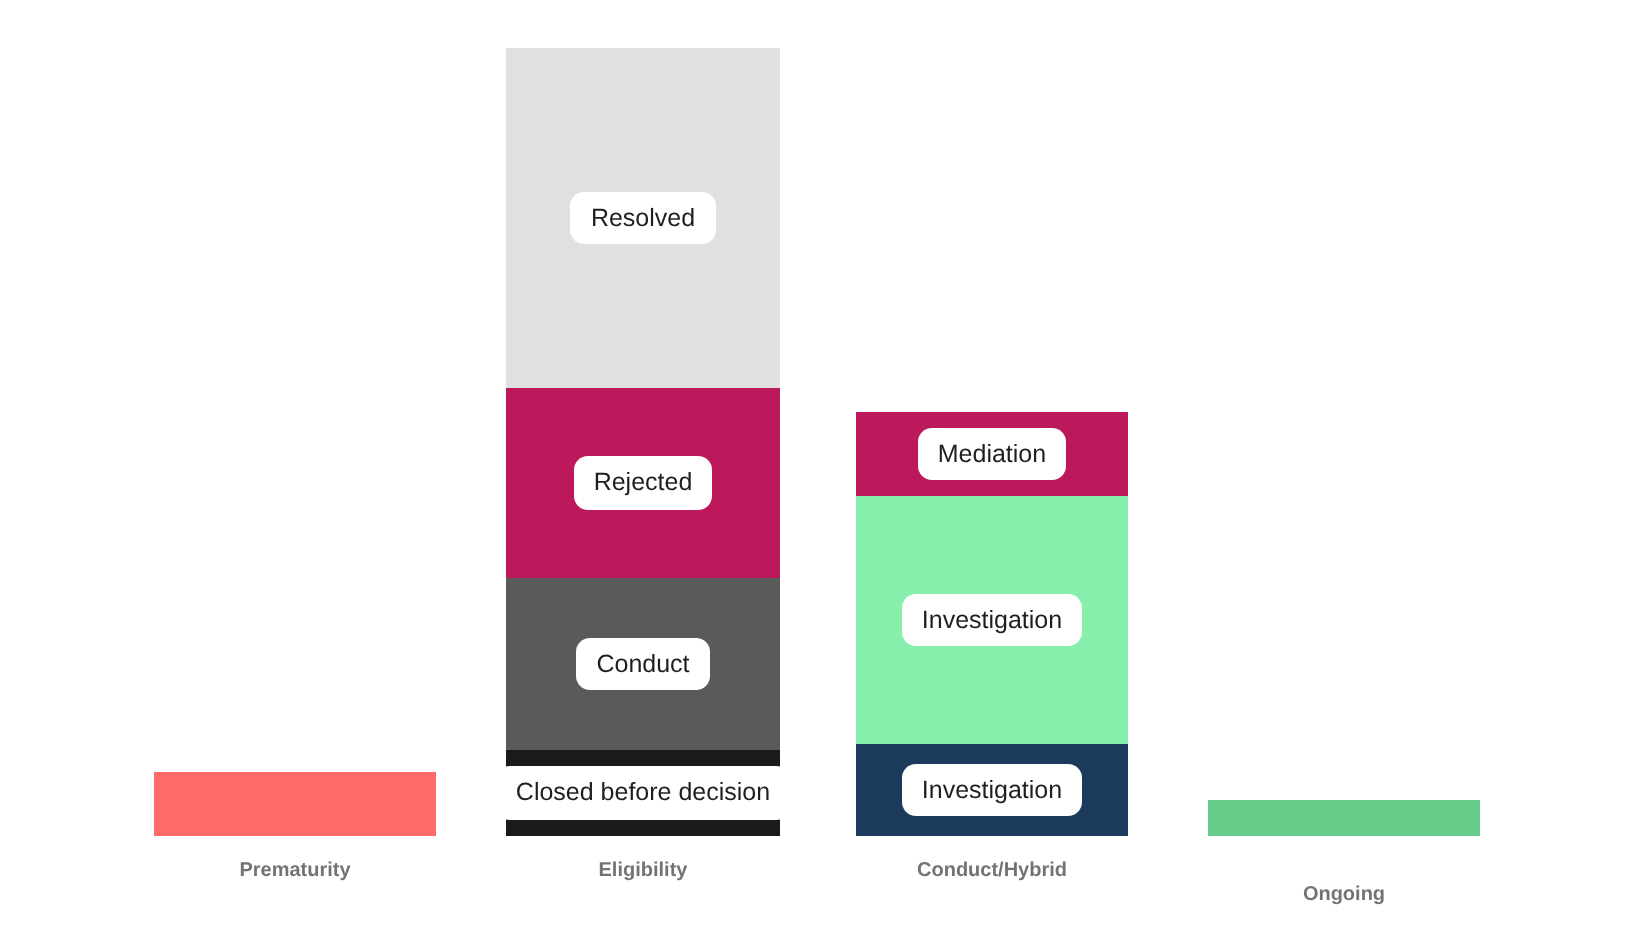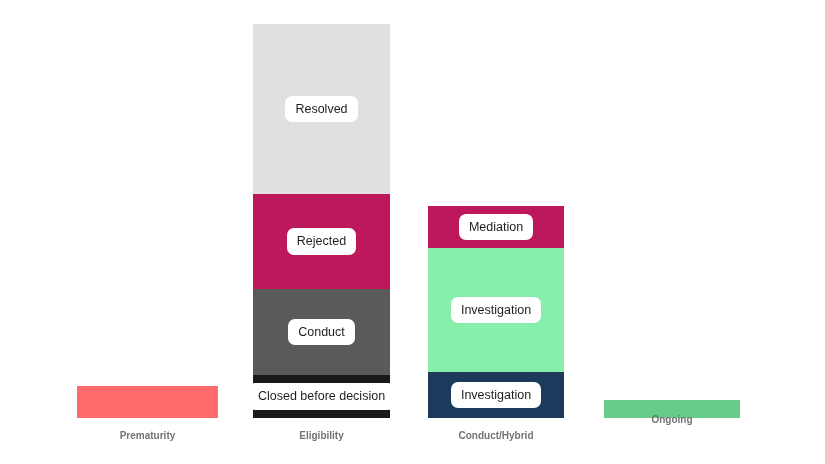--- a/index.html
+++ b/index.html
@@ -103,15 +103,15 @@
           <span class="pill">Investigation</span>
         </div>
         <div class="segment" style="top: 166px; height: 46px; background: rgb(27, 58, 92);">
           <span class="pill">Investigation</span>
         </div>
       </div>
       <div class="cat-label" style="left: 428px; width: 136px; top: 430px;">Conduct/Hybrid</div>
       <div class="column" style="left: 604px; top: 400px; width: 136px; height: 18px;">
         <div class="segment" style="top: 0px; height: 18px; background: rgb(102, 204, 138);"></div>
       </div>
-      <div class="cat-label" style="left: 604px; width: 136px; top: 414px;">Ongoing</div>
+      <div class="cat-label" style="left: 604px; width: 136px; top: 442px;">Ongoing</div>
     </div>
 </div>
 
 </body></html>

